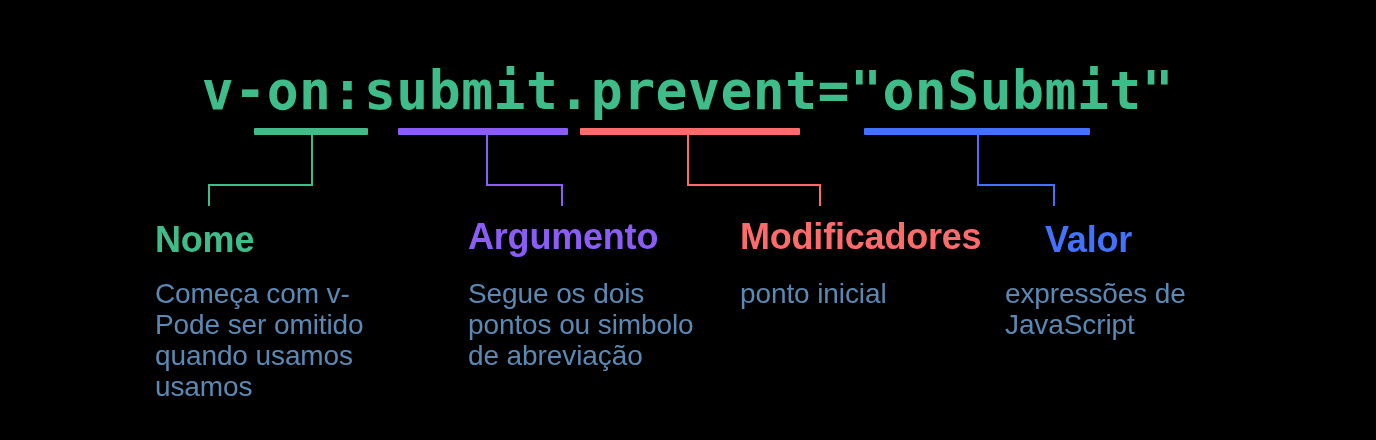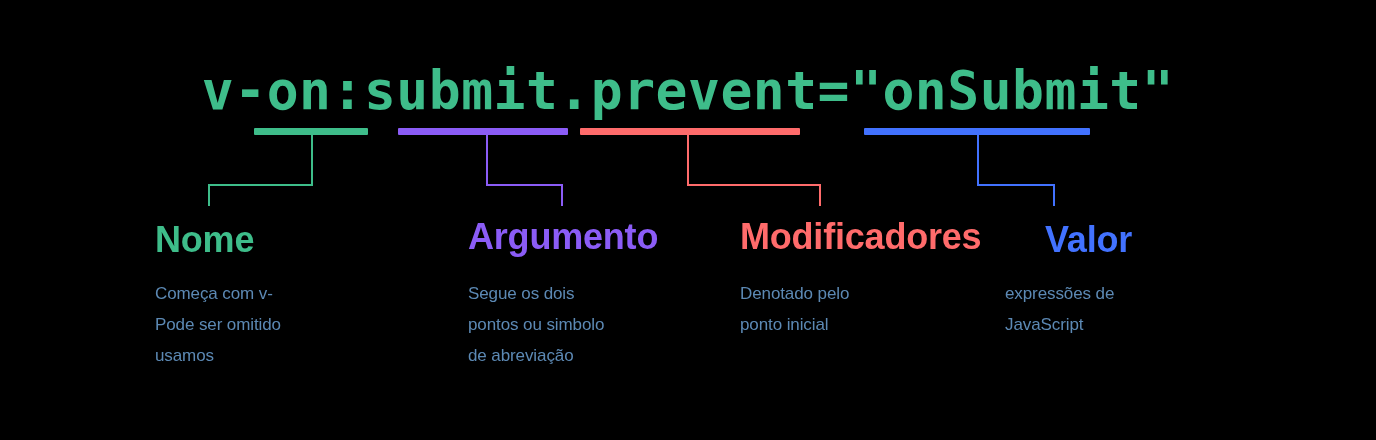--- a/index.html
+++ b/index.html
@@ -59,21 +59,21 @@
     font-family: "Liberation Sans", sans-serif;
     font-size: 36px;
     line-height: 36px;
     font-weight: 700;
     letter-spacing: -0.2px;
     white-space: nowrap;
   }
   .col-desc {
     position: absolute;
     font-family: "Liberation Sans", sans-serif;
-    font-size: 17px;
+    font-size: 28px;
     line-height: 31px;
     font-weight: 400;
     color: #5C89B4;
     letter-spacing: -0.1px;
   }
 </style>
 </head>
 <body>
 
 <div id="stage">
@@ -82,39 +82,39 @@
 
   <div id="overlay">
       <div class="bar" style="left: 254px; top: 128px; width: 114px; background: rgb(62, 189, 138);"></div>
       <div class="conn-seg conn-v" style="left: 311px; top: 135px; height: 51px; background: rgb(62, 189, 138);"></div>
       <div class="conn-seg conn-h" style="left: 208px; top: 184px; width: 105px; background: rgb(62, 189, 138);"></div>
       <div class="conn-seg conn-v" style="left: 208px; top: 184px; height: 22px; background: rgb(62, 189, 138);"></div>
       <div class="col-title" style="left: 155px; top: 222px; color: rgb(62, 189, 138);">Nome</div>
       <div class="col-desc" style="left: 155px; top: 278px; width: 240px; color: rgb(92, 137, 180);">
         <div>Começa com v-</div>
         <div>Pode ser omitido</div>
+        <div>quando usamos</div>
         <div>usamos</div>
       </div>
       <div class="bar" style="left: 398px; top: 128px; width: 170px; background: rgb(139, 92, 246);"></div>
       <div class="conn-seg conn-v" style="left: 486px; top: 135px; height: 51px; background: rgb(139, 92, 246);"></div>
       <div class="conn-seg conn-h" style="left: 486px; top: 184px; width: 77px; background: rgb(139, 92, 246);"></div>
       <div class="conn-seg conn-v" style="left: 561px; top: 184px; height: 22px; background: rgb(139, 92, 246);"></div>
       <div class="col-title" style="left: 468px; top: 219px; color: #8b5cf6;">Argumento</div>
       <div class="col-desc" style="left: 468px; top: 278px; width: 250px; color: rgb(92, 137, 180);">
         <div>Segue os dois</div>
         <div>pontos ou simbolo</div>
         <div>de abreviação</div>
       </div>
       <div class="bar" style="left: 580px; top: 128px; width: 220px; background: rgb(255, 107, 107);"></div>
       <div class="conn-seg conn-v" style="left: 687px; top: 135px; height: 51px; background: rgb(255, 107, 107);"></div>
       <div class="conn-seg conn-h" style="left: 687px; top: 184px; width: 134px; background: rgb(255, 107, 107);"></div>
       <div class="conn-seg conn-v" style="left: 819px; top: 184px; height: 22px; background: rgb(255, 107, 107);"></div>
       <div class="col-title" style="left: 740px; top: 219px; color: rgb(255, 107, 107);">Modificadores</div>
       <div class="col-desc" style="left: 740px; top: 278px; width: 250px; color: rgb(92, 137, 180);">
-        <div>Denotado pelo</div>
         <div>ponto inicial</div>
       </div>
       <div class="bar" style="left: 864px; top: 128px; width: 226px; background: rgb(66, 114, 255);"></div>
       <div class="conn-seg conn-v" style="left: 977px; top: 135px; height: 51px; background: rgb(66, 114, 255);"></div>
       <div class="conn-seg conn-h" style="left: 977px; top: 184px; width: 78px; background: rgb(66, 114, 255);"></div>
       <div class="conn-seg conn-v" style="left: 1053px; top: 184px; height: 22px; background: rgb(66, 114, 255);"></div>
       <div class="col-title" style="left: 1005px; top: 222px; color: rgb(66, 114, 255); margin-left: 40px;">Valor</div>
       <div class="col-desc" style="left: 1005px; top: 278px; width: 250px; color: rgb(92, 137, 180);">
         <div>expressões de</div>
         <div>JavaScript</div>

